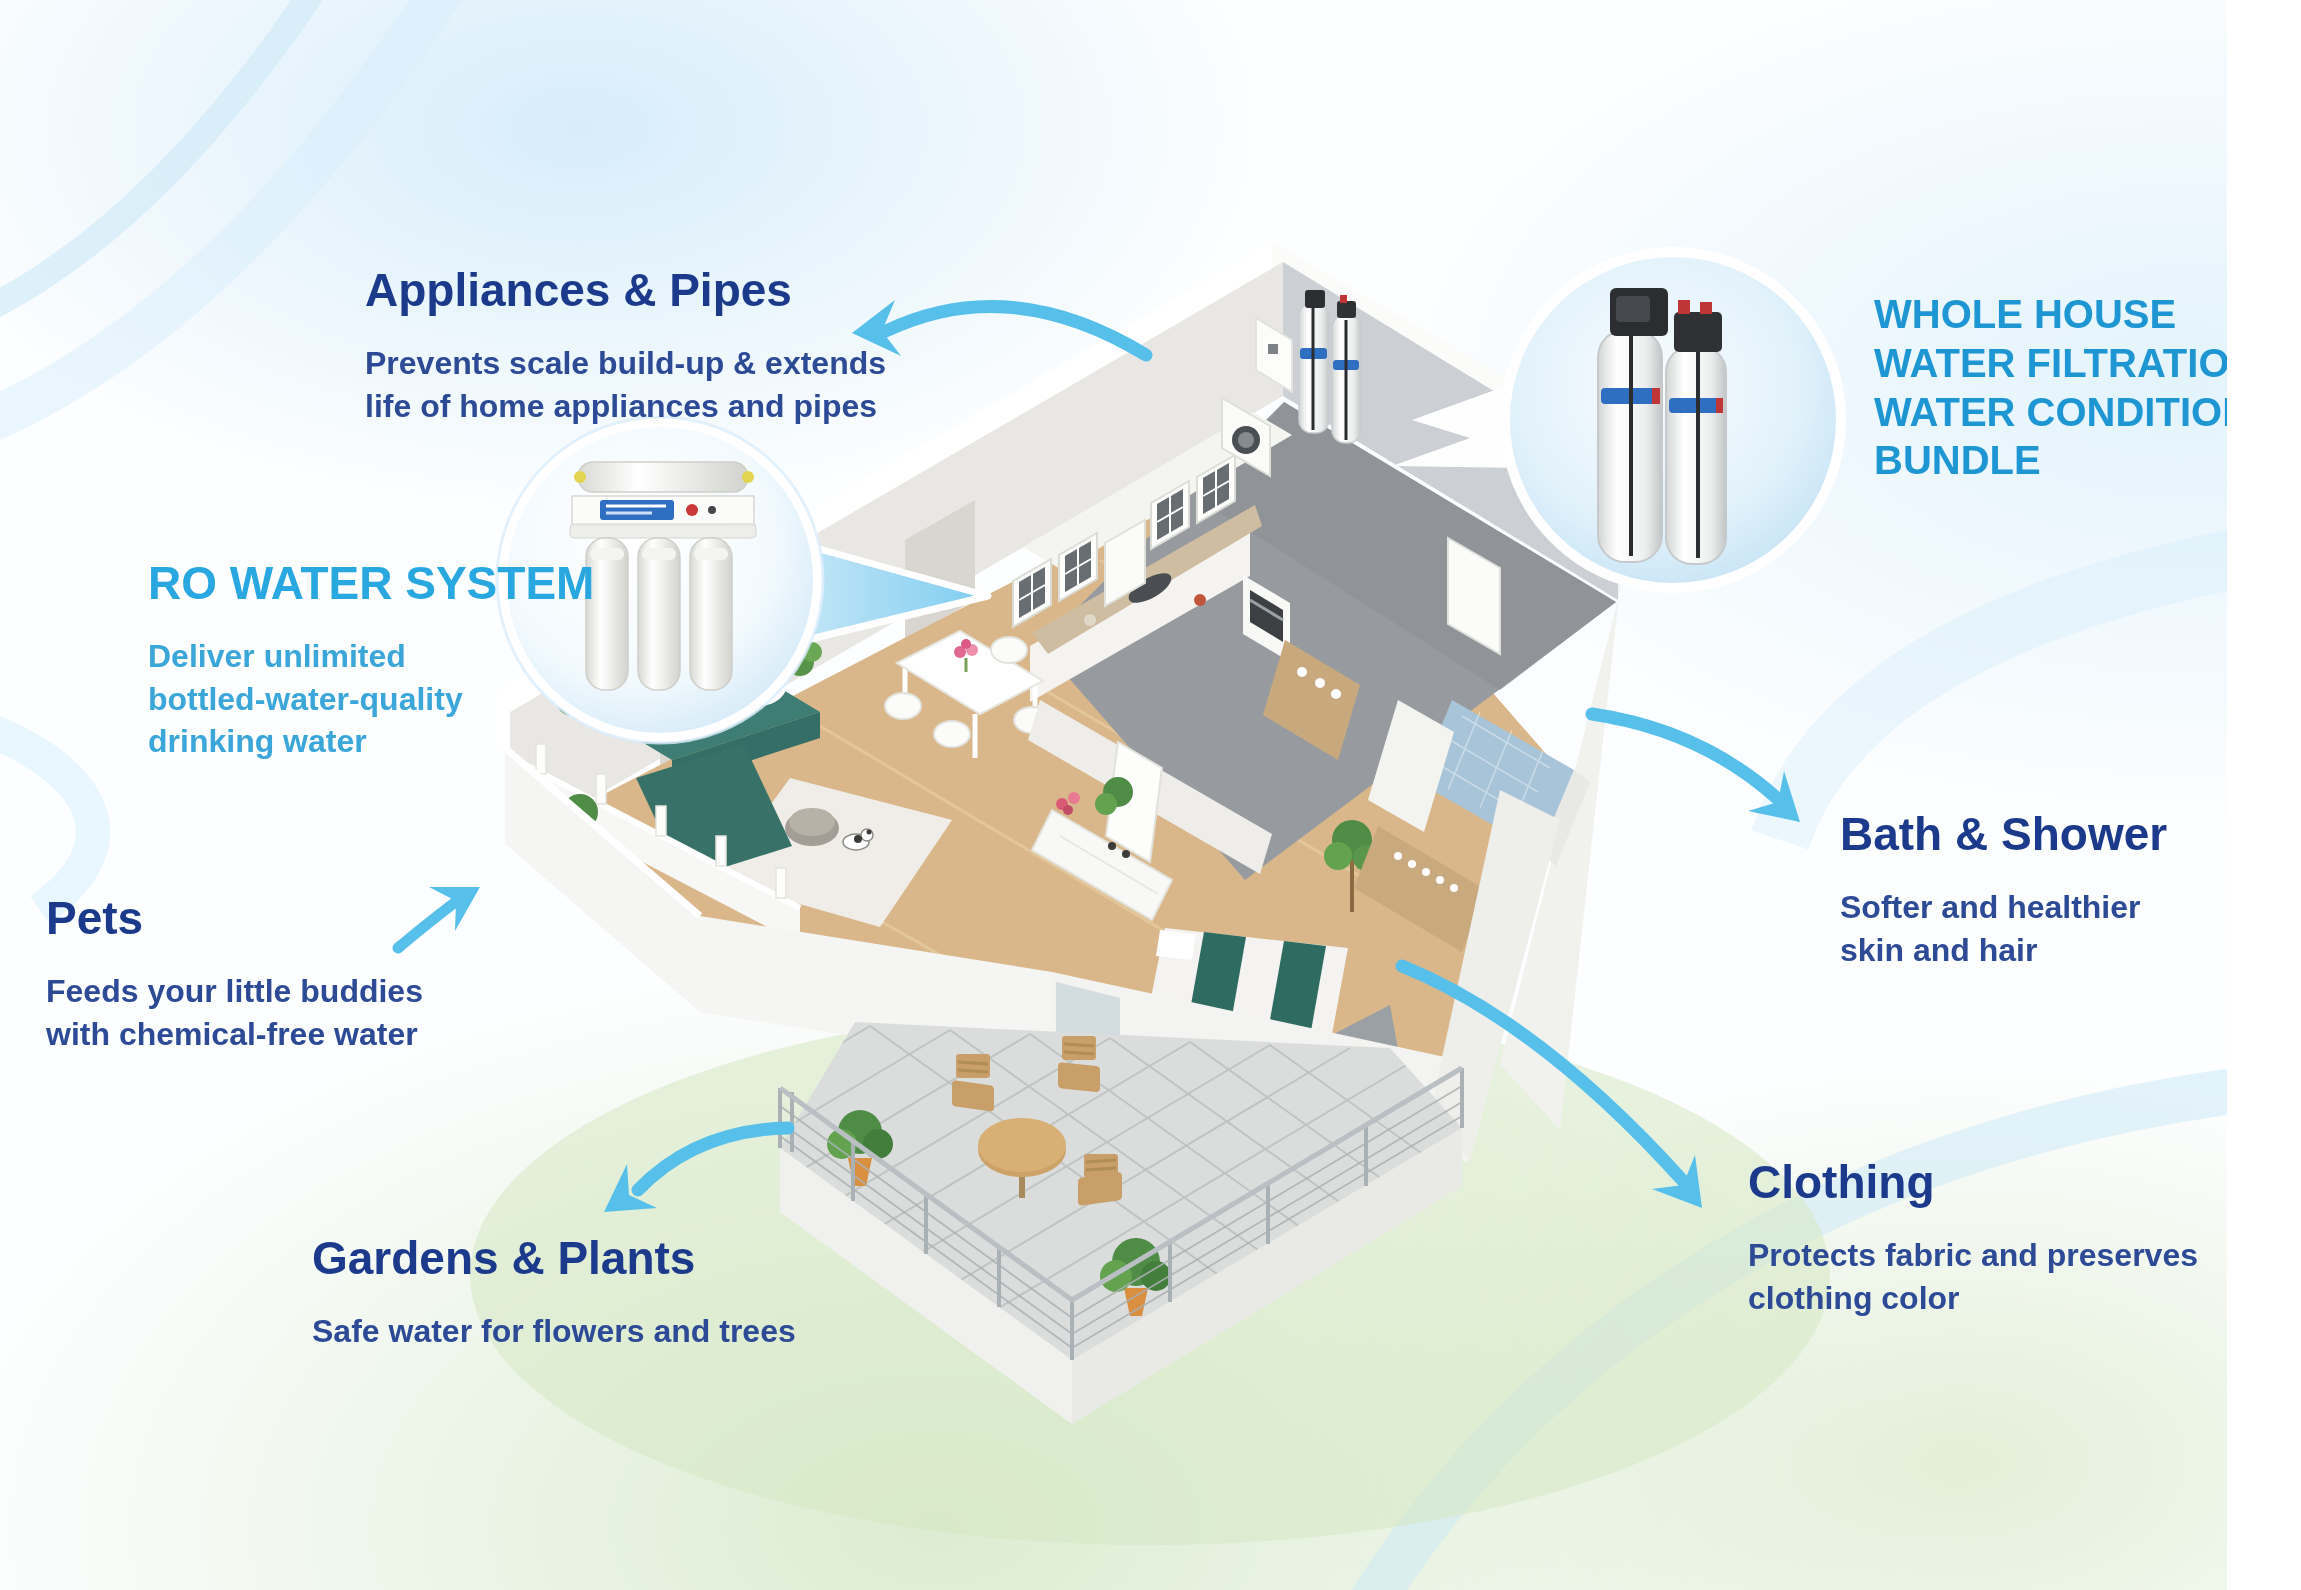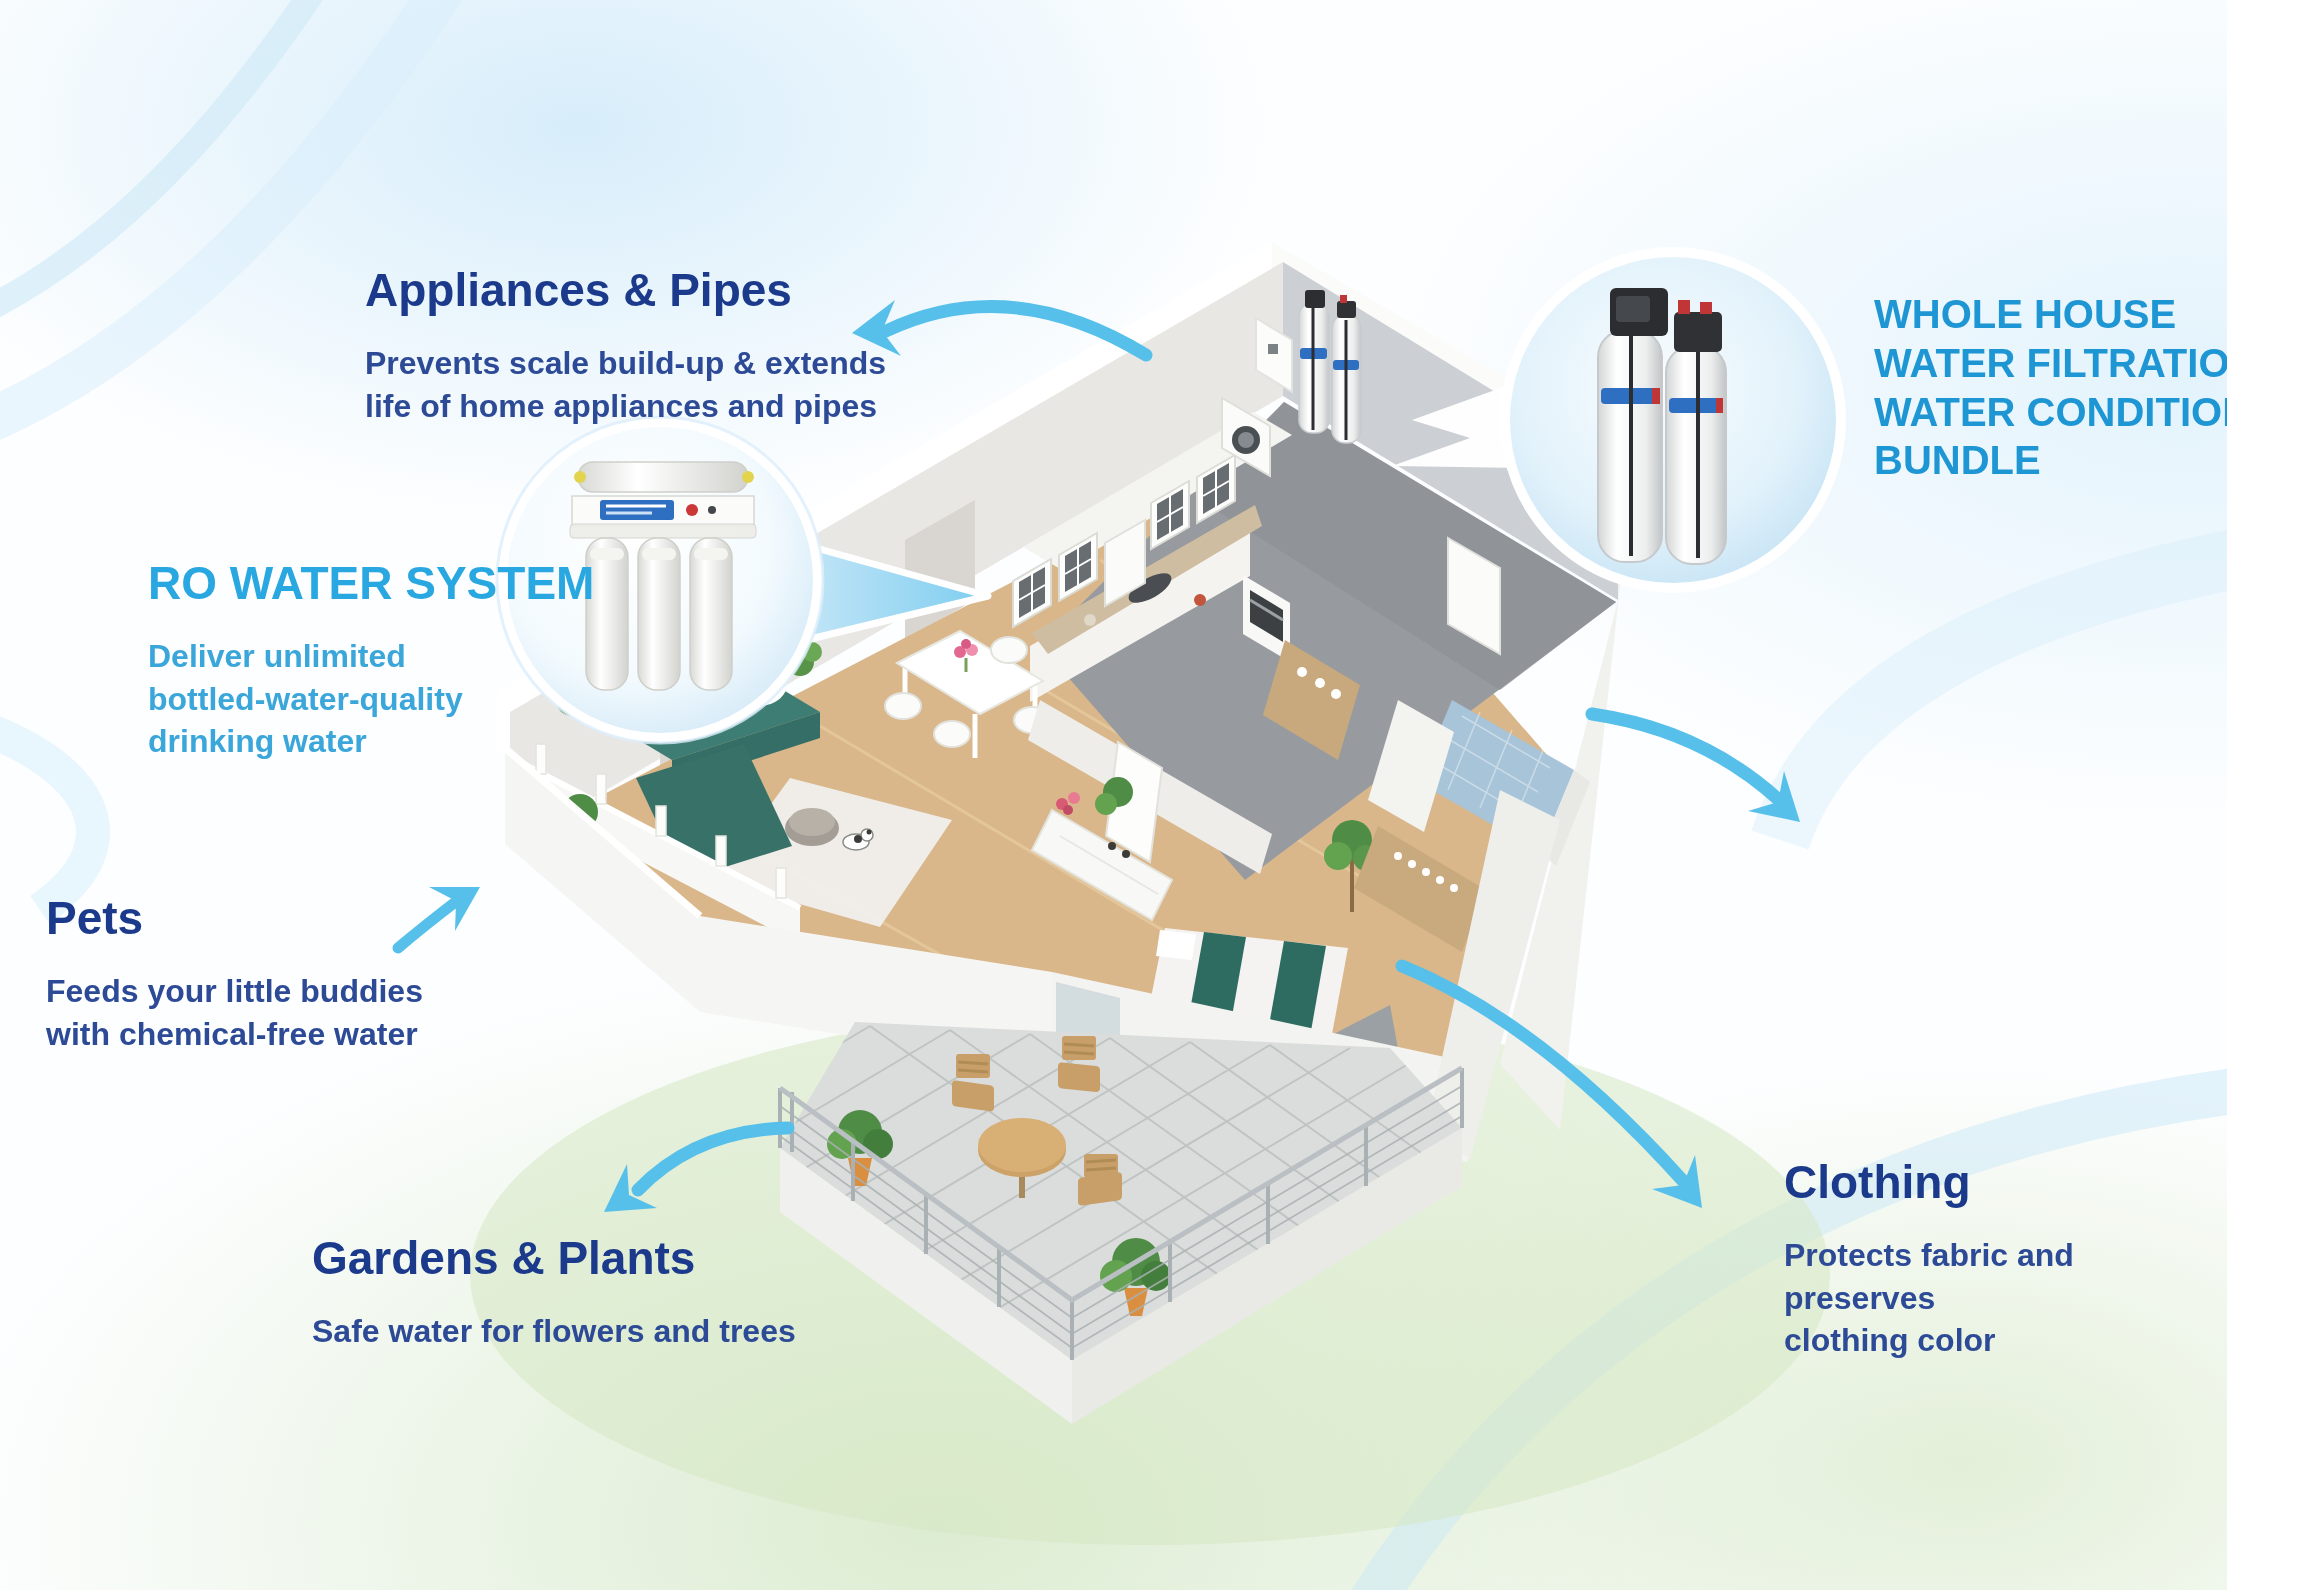--- a/index.html
+++ b/index.html
@@ -479,20 +479,25 @@
   <p>Safe water for flowers and trees</p>
 </div>
 
 <div class="callout bundle" style="left:1874px;top:272px;width:440px;">
   <h2>WHOLE HOUSE
 WATER FILTRATION &amp;
 WATER CONDITIONER
 BUNDLE</h2>
 </div>
 
-
-<div class="callout" style="left:1748px;top:1140px;margin-left:36px;">
+<div class="callout" style="left:1840px;top:792px;">
+  <h2>Bath &amp; Shower</h2>
+  <p>Softer and healthier
+skin and hair</p>
+</div>
+
+<div class="callout" style="left:1748px;top:1140px;">
   <h2>Clothing</h2>
   <p>Protects fabric and preserves
 clothing color</p>
 </div>
 
 </div>
 
 </body></html>

